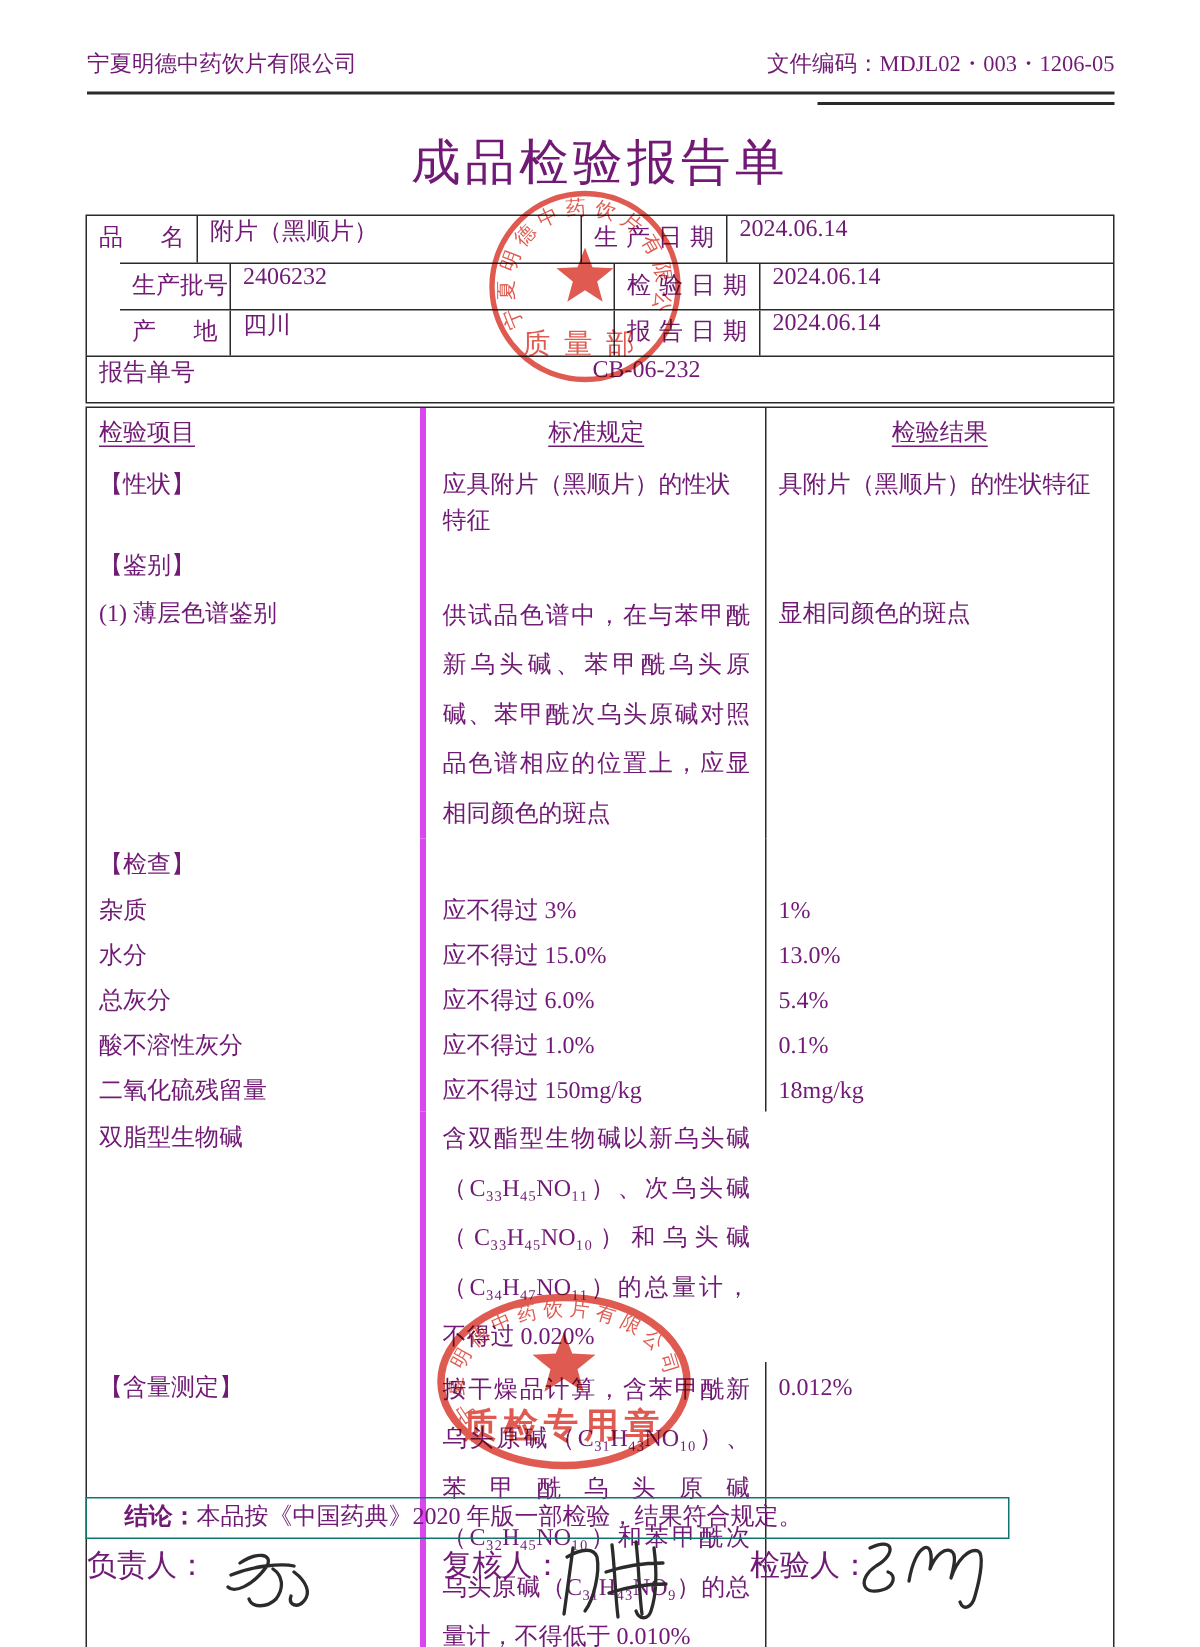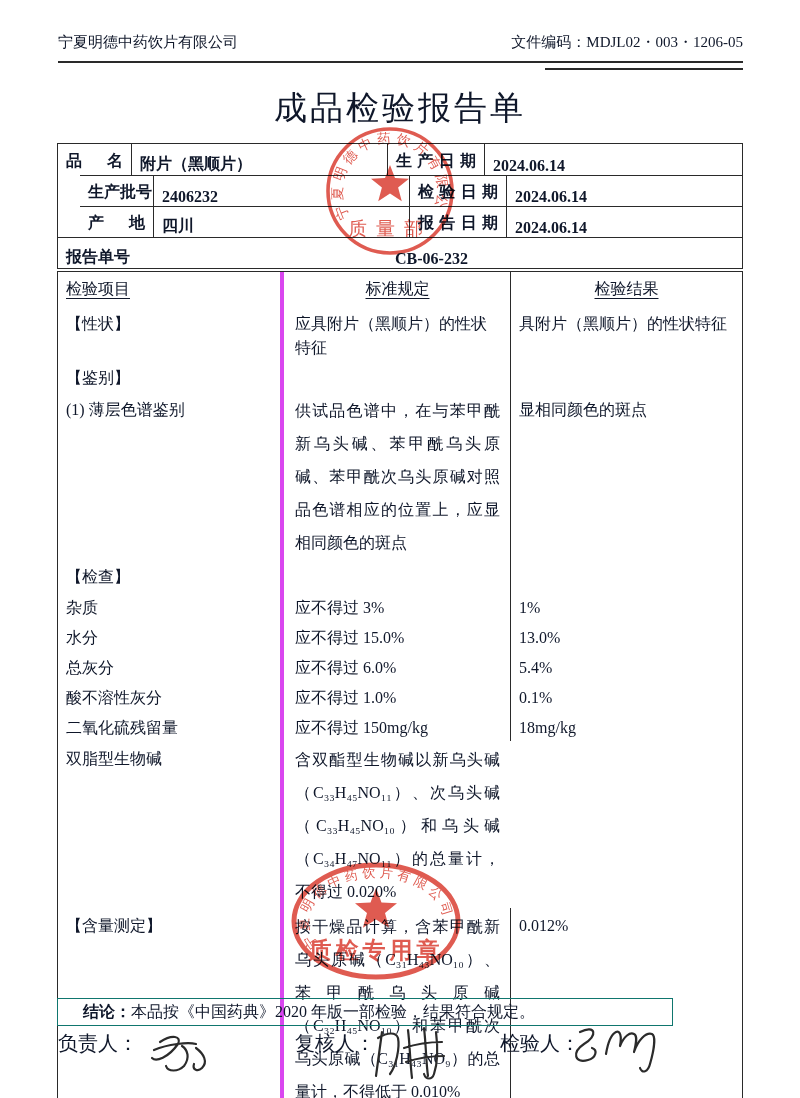--- a/index.html
+++ b/index.html
@@ -1,36 +1,36 @@
 <!DOCTYPE html>
 <html><head>
 <meta charset="utf-8">
 <style>
   * { margin:0; padding:0; box-sizing:border-box; }
   html,body { background:#ffffff; }
   .page {
     position:relative; width:800px; height:1098px; background:#fff;
     font-family:"Liberation Serif","DejaVu Serif",serif;
-    color:#0f172a; overflow:hidden;
+    color:#701a75; overflow:hidden;
   }
   
   .hdr { position:absolute; top:33px; left:58px; width:685px;
          display:flex; justify-content:space-between; font-size:15px; }
   .hdr-rule  { position:absolute; top:61px; left:58px; width:685px; height:2px; background:#2a2a2a; }
   .hdr-rule2 { position:absolute; top:68px; left:545px; width:198px; height:2px; background:#2a2a2a; }
   .title { position:absolute; top:86px; left:0; width:100%; text-align:center;
            font-size:33px; font-weight:normal; letter-spacing:3px;
            font-family:"Liberation Sans","DejaVu Sans",sans-serif; }
   
   .info { position:absolute; top:143px; left:57px; width:686px;
           border:1px solid #2a2a2a; font-size:16px; }
   .irow { display:grid; grid-template-columns:73px 256px 97px 258px; height:31px; }
   .irow + .irow { border-top:1px solid #2a2a2a;margin-left:22px; }
   .irow-last { display:grid; grid-template-columns:73px 1fr; height:31px; border-top:1px solid #2a2a2a; }
-  .icell { display:flex; align-items:flex-end; padding:0 8px; white-space:nowrap; overflow:hidden;font-weight:bold; }
+  .icell { display:flex; align-items:flex-start; padding:0 8px; white-space:nowrap; overflow:hidden; }
   .icell.bl { border-left:1px solid #2a2a2a; }
   .jlab { display:block; width:100%; text-align:justify; text-align-last:justify; line-height:29px; }
   .ival { }
   .report-no { padding-left:264px; }
   
   .dtable { position:absolute; top:271px; left:57px; width:686px;
             border:1px solid #2a2a2a; font-size:16px; }
   .drow { display:grid; grid-template-columns:222px 230px 232px; }
   .dcell { padding:6px 8px 0 8px; line-height:24px; }
   .dcell.c2 { border-left:4px solid #d946ef; padding-left:11px; padding-right:10px; }

